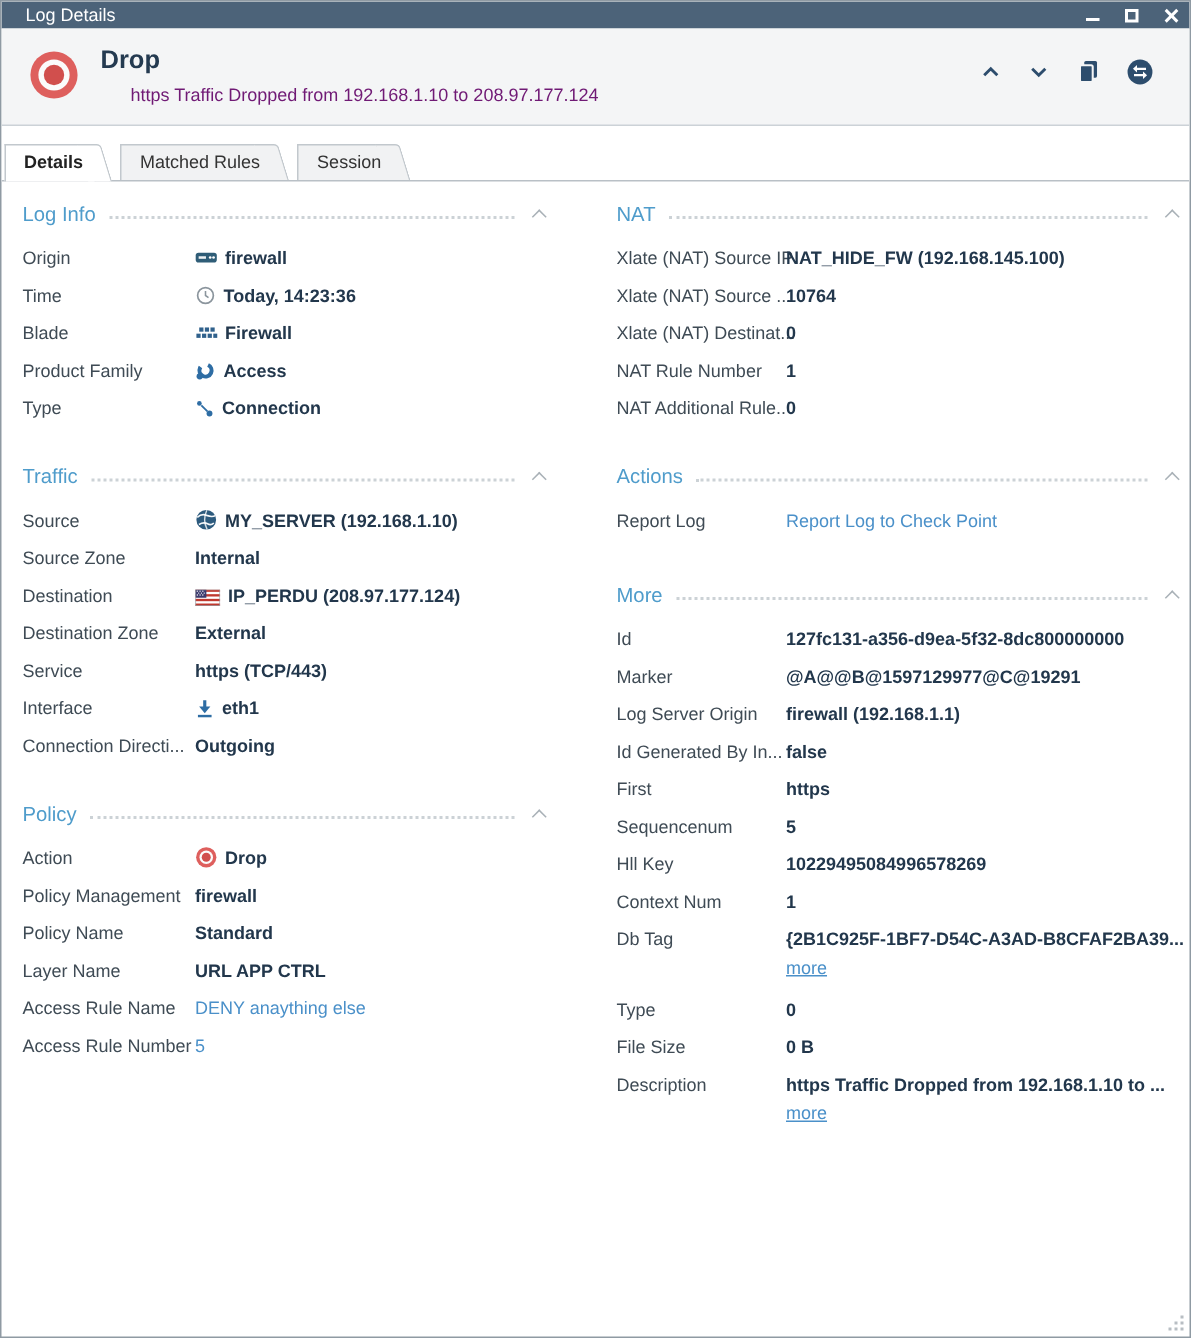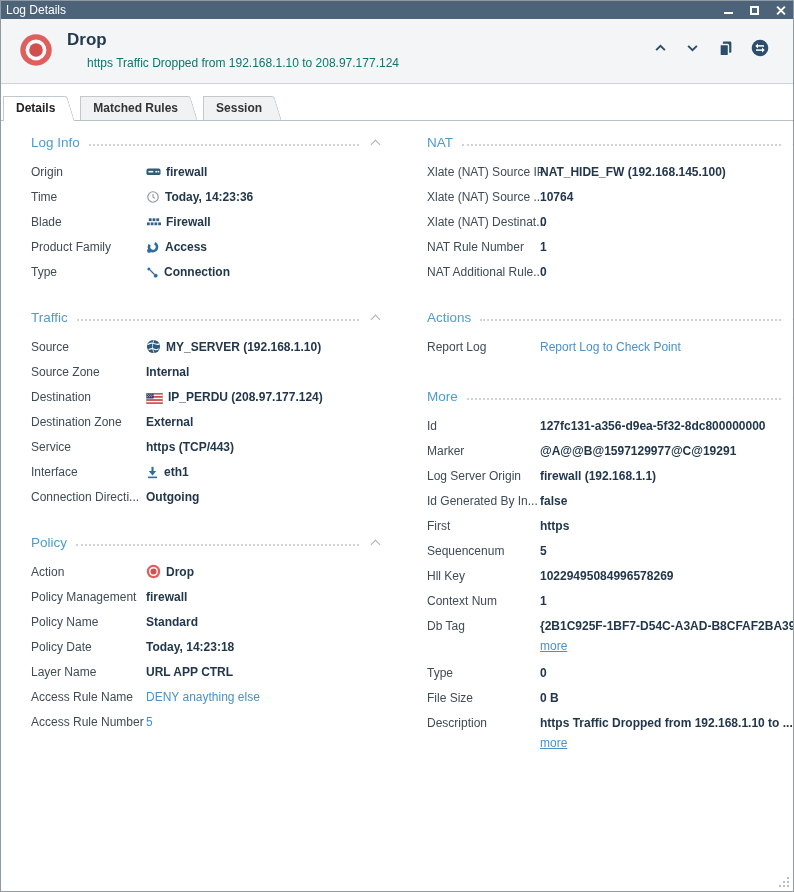--- a/index.html
+++ b/index.html
@@ -1,49 +1,49 @@
 <!DOCTYPE html>
 <html><head>
 <meta charset="utf-8">
 <style>
   * { margin:0; padding:0; box-sizing:border-box; }
   html,body { width:794px; height:892px; background:#fff; font-family:"Liberation Sans",sans-serif; }
   .window { width:794px; height:892px; border:1px solid #8f9aa3; background:#fff; position:relative; display:flex; flex-direction:column; overflow:hidden; }
 
   
-  .titlebar { height:18px; background:#4c6379; color:#fff; display:flex; align-items:flex-start; padding-left:5px; flex-shrink:0; }
+  .titlebar { height:18px; background:#4c6379; color:#fff; display:flex; align-items:flex-start; padding-left:16px; flex-shrink:0; }
   .titlebar-text { font-size:12px; line-height:18px; }
   .win-controls { margin-left:auto; display:flex; height:100%; }
   .win-btn { width:26px; height:100%; display:flex; align-items:center; justify-content:center; cursor:pointer; }
   .wc-minimize i { display:block; width:9px; height:2px; background:#fff; margin-top:6px; }
   .wc-maximize i { display:block; width:9px; height:9px; border:2px solid #fff; }
   .wc-close i { display:block; position:relative; width:11px; height:11px; }
   .wc-close i::before,.wc-close i::after { content:""; position:absolute; left:5px; top:0; width:2px; height:11px; background:#fff; }
   .wc-close i::before { transform:rotate(45deg); }
   .wc-close i::after { transform:rotate(-45deg); }
 
   
   .header { background:#f4f5f6; border-bottom:1px solid #ccd2d7; padding:11px 20px 13px 18px; display:flex; align-items:center; flex-shrink:0; }
   .hdr-icon { width:34px; height:34px; flex-shrink:0; }
   .hdr-text { margin-left:14px; }
   .hdr-title { font-size:17px; font-weight:bold; color:#243a50; margin-bottom:6px; }
-  .hdr-sub { font-size:12px; color:#0f766e;padding-left:20px; }
+  .hdr-sub { font-size:12px; color:#701a75;padding-left:20px; }
   .hdr-toolbar { margin-left:auto; display:flex; align-items:center; gap:17px; padding-right:4px; }
   .tb-btn { cursor:pointer; display:flex; align-items:center; }
 
   
   .tabbar { background:#fff; border-bottom:1px solid #b9c0c6; display:flex; align-items:flex-end; padding:12px 0 0 2px; flex-shrink:0; }
-  .tab { position:relative; height:24px; line-height:23px; padding:0 8px 0 12px; margin-right:16px; font-size:12px; color:#333; background:#f1f2f3; border:1px solid #c2c8cd; border-bottom:none; cursor:pointer; z-index:1; white-space:nowrap;font-weight:bold; }
+  .tab { position:relative; height:24px; line-height:23px; padding:0 8px 0 12px; margin-right:16px; font-size:12px; color:#333; background:#f1f2f3; border:1px solid #c2c8cd; border-bottom:none; cursor:pointer; z-index:1; white-space:nowrap; }
   .tab::after { content:""; position:absolute; top:-1px; right:-8px; width:15px; height:100%; background:#f1f2f3; border-top:1px solid #c2c8cd; border-right:1px solid #c2c8cd; transform:skewX(17deg); border-radius:0 3px 0 0; z-index:-0; }
   .tab span { position:relative; z-index:2; }
   .tab.active { background:#fff; font-weight:bold; color:#222; z-index:3; height:25px; margin-bottom:-1px; }
   .tab.active::after { background:#fff; height:calc(100% + 0px); }
 
   
-  .content { display:grid; grid-template-columns:352px 1fr; column-gap:44px; padding:14px 26px 0 30px; flex:1; overflow:hidden; }
+  .content { display:grid; grid-template-columns:352px 1fr; column-gap:44px; padding:14px 26px 0 14px; flex:1; overflow:hidden; }
   .section { margin-bottom:26px; }
   .section-actions { margin-bottom:30px; }
   .section-header { display:flex; align-items:center; margin-bottom:9px; }
   .section-title { color:#4f9ccb; font-size:13.5px; flex-shrink:0; }
   .leader { flex:1; margin:4px 10px 0 9px; border-bottom:2px dotted #ccd2d6; }
   .collapse { width:14px; height:12px; cursor:pointer; position:relative; flex-shrink:0; }
   .collapse::before { content:""; position:absolute; left:3px; top:4px; width:6px; height:6px; border-left:1.6px solid #a9b1b7; border-top:1.6px solid #a9b1b7; transform:rotate(45deg); }
 
   .row { display:flex; align-items:center; min-height:25px; }
   .row-label { width:115px; flex-shrink:0; font-size:12px; color:#3f4b55; white-space:nowrap; }
@@ -315,26 +315,20 @@
               <span class="val-text">firewall</span>
             </div>
           </div>
           <div class="row">
             <span class="row-label">Policy Name</span>
             <div class="row-value">
               <span class="val-text">Standard</span>
             </div>
           </div>
           <div class="row">
-            <span class="row-label">Policy Date</span>
-            <div class="row-value">
-              <span class="val-text">Today, 14:23:18</span>
-            </div>
-          </div>
-          <div class="row">
             <span class="row-label">Layer Name</span>
             <div class="row-value">
               <span class="val-text">URL APP CTRL</span>
             </div>
           </div>
           <div class="row">
             <span class="row-label">Access Rule Name</span>
             <div class="row-value is-link">
               <span class="link-text">DENY anaything else</span>
             </div>

